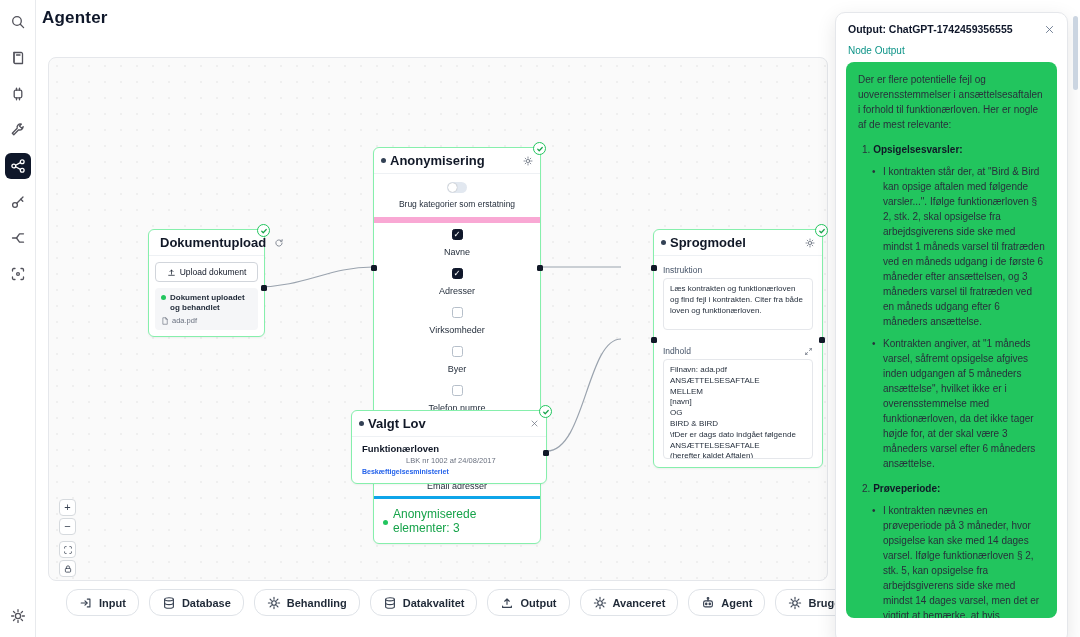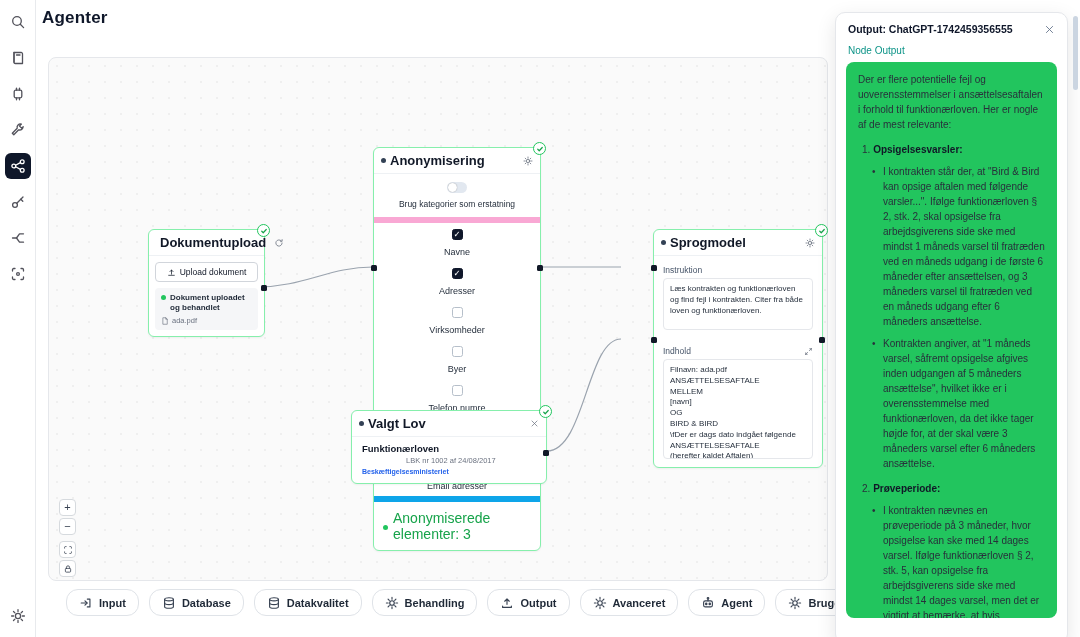--- a/index.html
+++ b/index.html
@@ -50,22 +50,22 @@
 
   
   .toggle-row { display:flex; align-items:center; gap:6px; padding:8px 9px; border-bottom:6px solid #f9a8d4; font-size:8.5px; color:#1f2937;flex-direction:column; }
   .toggle { width:20px; height:11px; border-radius:6px; background:#e2e8f0; position:relative; flex:0 0 auto; cursor:pointer; }
   .toggle .knob { position:absolute; left:1px; top:1px; width:9px; height:9px; border-radius:50%; background:#fff; box-shadow:0 0 1px rgba(0,0,0,.45); }
   .check-row { display:flex; align-items:center; gap:7px; padding:5.5px 10px; font-size:9px; color:#1f2937;flex-direction:column; }
   .cb { width:11px; height:11px; border:1px solid #b6bfca; border-radius:2.5px; background:#fff; flex:0 0 auto;
         display:flex; align-items:center; justify-content:center; font-size:8.5px; color:#fff; cursor:pointer; }
   .cb.on { background:#0f172a; border-color:#0f172a; }
   .cb.on::after { content:"✓"; }
-  .anon-footer { border-top:6px solid #0ea5e9; padding:8px 9px; display:flex; align-items:center; gap:5px;
-                 color:#16a34a; font-size:14px; }
+  .anon-footer { border-top:3px solid #0ea5e9; padding:8px 9px; display:flex; align-items:center; gap:5px;
+                 color:#16a34a; font-size:12px; }
 
   
   .sm-body { padding:6px 9px 8px; }
   .field-label { font-size:8.5px; color:#475569; margin:3px 0 3px; display:flex; align-items:center; }
   .field-label .spacer { flex:1; }
   .tbox { border:1px solid #e5e7eb; border-radius:4px; padding:5px 6px; font-size:8px; line-height:1.35;
           color:#1f2937; background:#fff; overflow:hidden; }
   .tbox.pre { white-space:pre-line; }
 
   
@@ -387,32 +387,32 @@
   <button class="pal-btn">
     <svg class="ic" width="14" height="14" viewBox="0 0 16 16">
         <ellipse cx="8" cy="3.8" rx="5" ry="1.8"></ellipse>
         <path d="M3 3.8v8.4c0 1 2.2 1.8 5 1.8s5-.8 5-1.8V3.8"></path>
         <path d="M3 8c0 1 2.2 1.8 5 1.8S13 9 13 8"></path>
       </svg>
     <span>Database</span>
   </button>
   <button class="pal-btn">
     <svg class="ic" width="14" height="14" viewBox="0 0 16 16">
+        <circle cx="8" cy="8" r="2.6"></circle>
+        <path d="M8 1.6v2M8 12.4v2M1.6 8h2M12.4 8h2M3.5 3.5l1.4 1.4M11.1 11.1l1.4 1.4M12.5 3.5l-1.4 1.4M4.9 11.1l-1.4 1.4"></path>
+      </svg>
+    <span>Behandling</span>
+  </button>
+  <button class="pal-btn">
+    <svg class="ic" width="14" height="14" viewBox="0 0 16 16">
         <ellipse cx="8" cy="3.8" rx="5" ry="1.8"></ellipse>
         <path d="M3 3.8v8.4c0 1 2.2 1.8 5 1.8s5-.8 5-1.8V3.8"></path>
         <path d="M3 8c0 1 2.2 1.8 5 1.8S13 9 13 8"></path>
       </svg>
     <span>Datakvalitet</span>
-  </button>
-  <button class="pal-btn">
-    <svg class="ic" width="14" height="14" viewBox="0 0 16 16">
-        <circle cx="8" cy="8" r="2.6"></circle>
-        <path d="M8 1.6v2M8 12.4v2M1.6 8h2M12.4 8h2M3.5 3.5l1.4 1.4M11.1 11.1l1.4 1.4M12.5 3.5l-1.4 1.4M4.9 11.1l-1.4 1.4"></path>
-      </svg>
-    <span>Behandling</span>
   </button>
   <button class="pal-btn">
     <svg class="ic" width="14" height="14" viewBox="0 0 16 16">
         <path d="M8 9.5V3.4M5.4 6 8 3.4 10.6 6"></path>
         <path d="M3 11.5V13h10v-1.5"></path>
       </svg>
     <span>Output</span>
   </button>
   <button class="pal-btn">
     <svg class="ic" width="14" height="14" viewBox="0 0 16 16">

